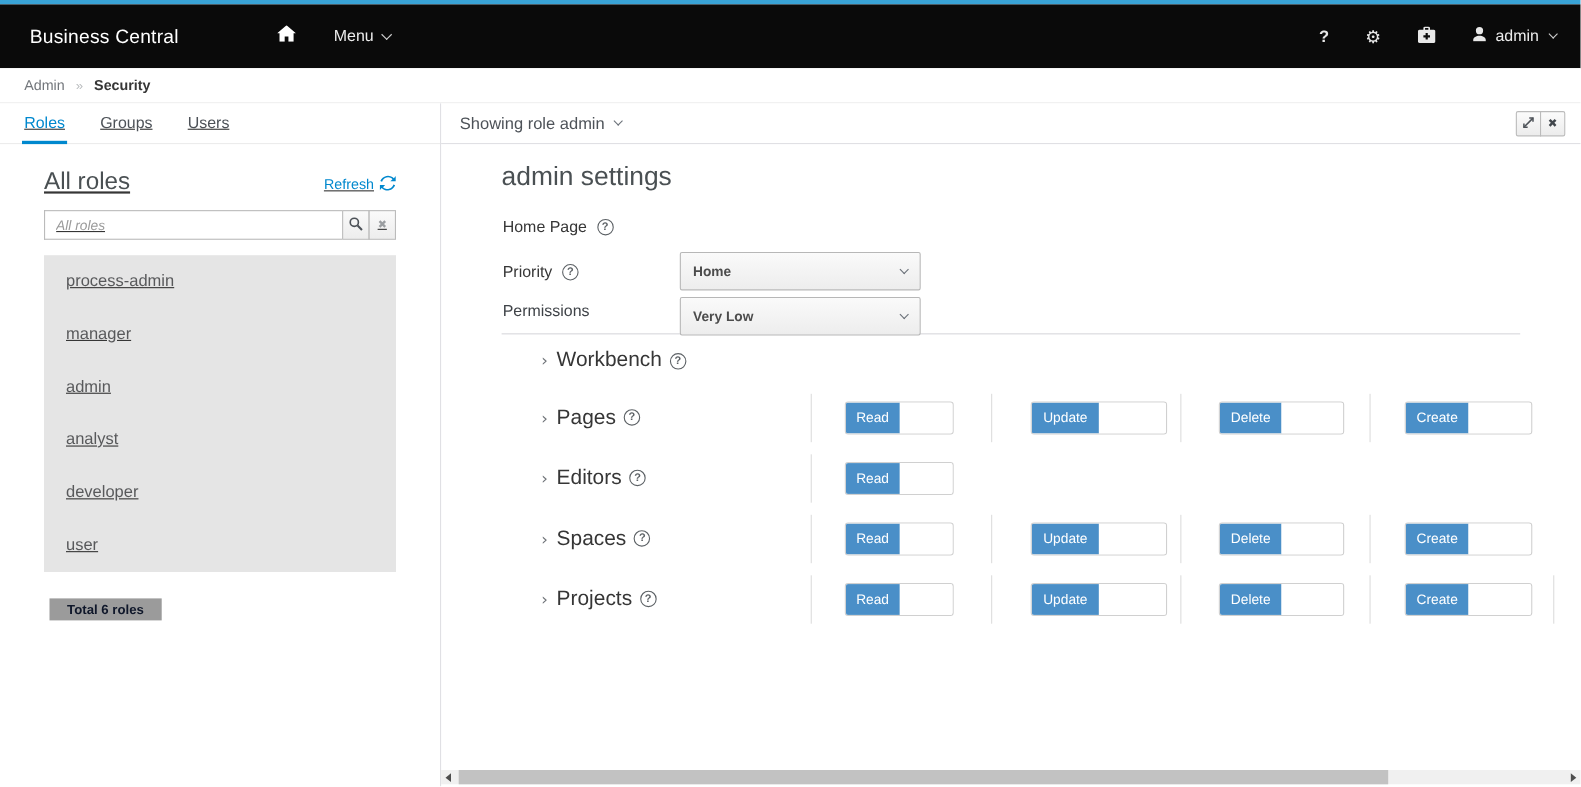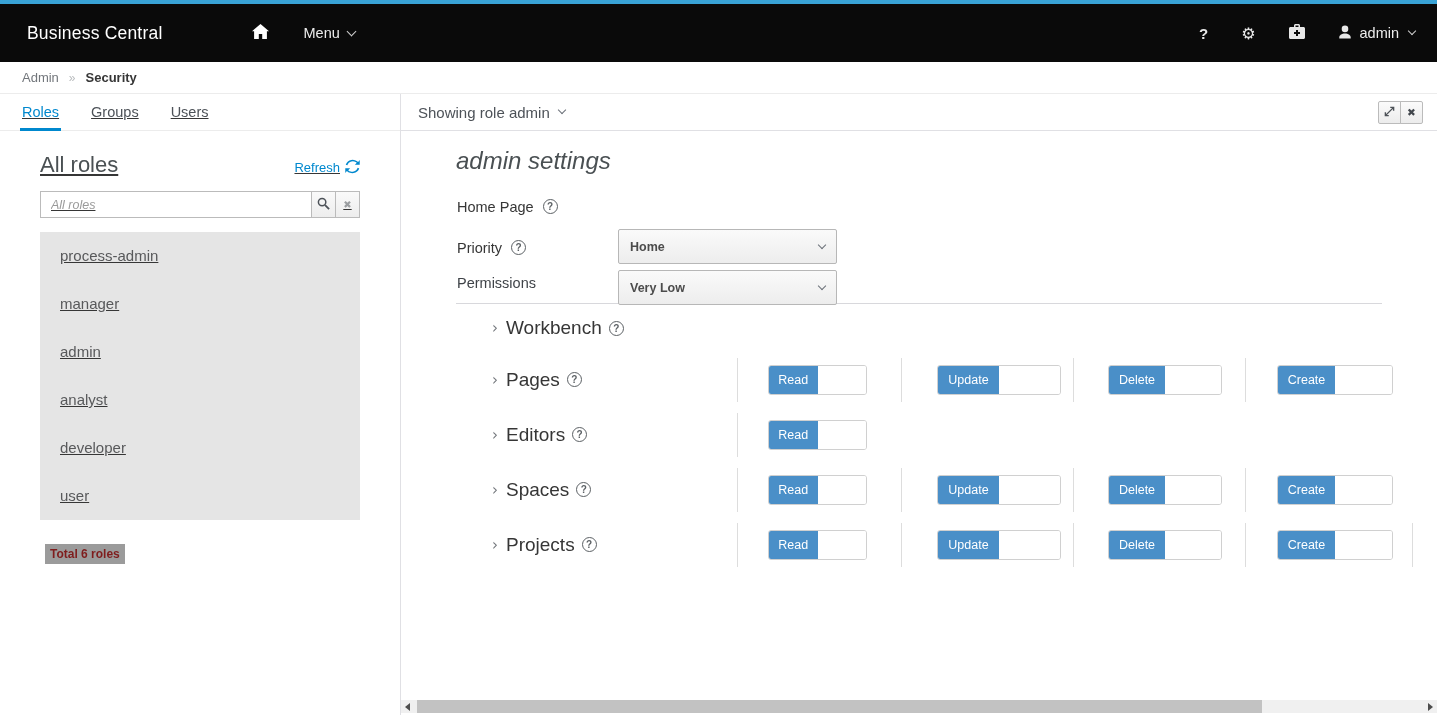--- a/index.html
+++ b/index.html
@@ -42,37 +42,37 @@
   .searchbar { display:flex; margin-top:13px; height:27px; }
   .searchbar input { flex:1; border:1px solid #bbb; border-right:none; padding:0 10px; font-size:12.5px; color:#363636; outline:none;
                      font-family:"Liberation Sans", sans-serif; }
   .searchbar input::placeholder { font-style:italic; color:#9a9a9a; }
   .sq-btn { width:25px; border:1px solid #bbb; background:linear-gradient(#fafafa,#ededed); display:flex; align-items:center;
             justify-content:center; cursor:pointer; }
   .sq-btn + .sq-btn { margin-left:-1px; }
   .sq-btn .x { font-family:"DejaVu Sans", sans-serif; font-size:10px; color:#9b9ea1; font-weight:bold; }
   .role-list { list-style:none; margin-top:14px; background:#e5e5e5; }
   .role-list li { height:48px; line-height:48px; padding-left:20px; font-size:15px; color:#58595b; cursor:pointer; }
-  .total-badge { display:inline-block; margin-top:24px; margin-left:5px; background:#9b9b9b; color:#7f1d1d; font-size:12px;
-                 font-weight:bold; padding:3px 5px; }
+  .total-badge { display:inline-block; margin-top:24px; margin-left:5px; background:#9b9b9b; color:#0f172a; font-size:12px;
+                 font-weight:bold; padding:3px 16px; }
 
   
   .main { position:absolute; top:94px; left:400px; right:0; bottom:0; border-left:1px solid #e0e0e4; background:#fff; }
   .main-header { height:37px; border-bottom:1px solid #e0e0e4; display:flex; align-items:center; justify-content:space-between;
                  padding:0 14px 0 17px; }
   .main-header-label { font-size:15px; color:#4d5258; display:flex; align-items:center; cursor:pointer; }
   .panel-btns { display:flex; }
   .panel-btn { width:23px; height:23px; border:1px solid #bbb; background:linear-gradient(#fbfbfb,#ececec);
                display:flex; align-items:center; justify-content:center; cursor:pointer; padding:0; }
   .panel-btn:first-child { border-radius:2px 0 0 2px; }
   .panel-btn:last-child { border-radius:0 2px 2px 0; margin-left:-1px; }
   .panel-btn .x { font-family:"DejaVu Sans", sans-serif; font-size:10.5px; color:#41464c; font-weight:bold; }
 
   .main-content { position:absolute; top:37px; left:0; right:0; bottom:16px; overflow:hidden; }
-  .settings-title { margin:16px 0 18px 55px; font-size:24px; font-weight:400; color:#4a5053;font-style:italic; }
+  .settings-title { margin:16px 0 18px 55px; font-size:24px; font-weight:400; color:#4a5053; }
   .field-row { position:relative; height:27px; margin:0 0 14px 56px; display:flex; align-items:center; }
   .f-label { font-size:14.5px; color:#363636; margin-right:9px; }
   .qicon { width:15px; height:15px; min-width:15px; border:1px solid #5c6165; border-radius:50%; color:#5c6165; font-size:10px;
            font-weight:bold; display:inline-flex; align-items:center; justify-content:center; cursor:pointer; }
   .dropdown { position:absolute; left:161px; top:0; width:219px; height:35px; border:1px solid #b7b7b7; border-radius:2px;
               background:linear-gradient(#fafafa,#ededed); display:flex; align-items:center; justify-content:space-between;
               padding:0 11px; font-size:12.5px; font-weight:bold; color:#4c4c4c; cursor:pointer;margin-top:36px; }
   .perm-label { margin:12px 0 0 56px; font-size:14.5px; color:#3f4348; }
   .perm-divider { border:none; border-top:1px solid #d8d8dc; margin:12px 0 0 55px; width:926px; }
   .perm-row { position:relative; height:55px; }

